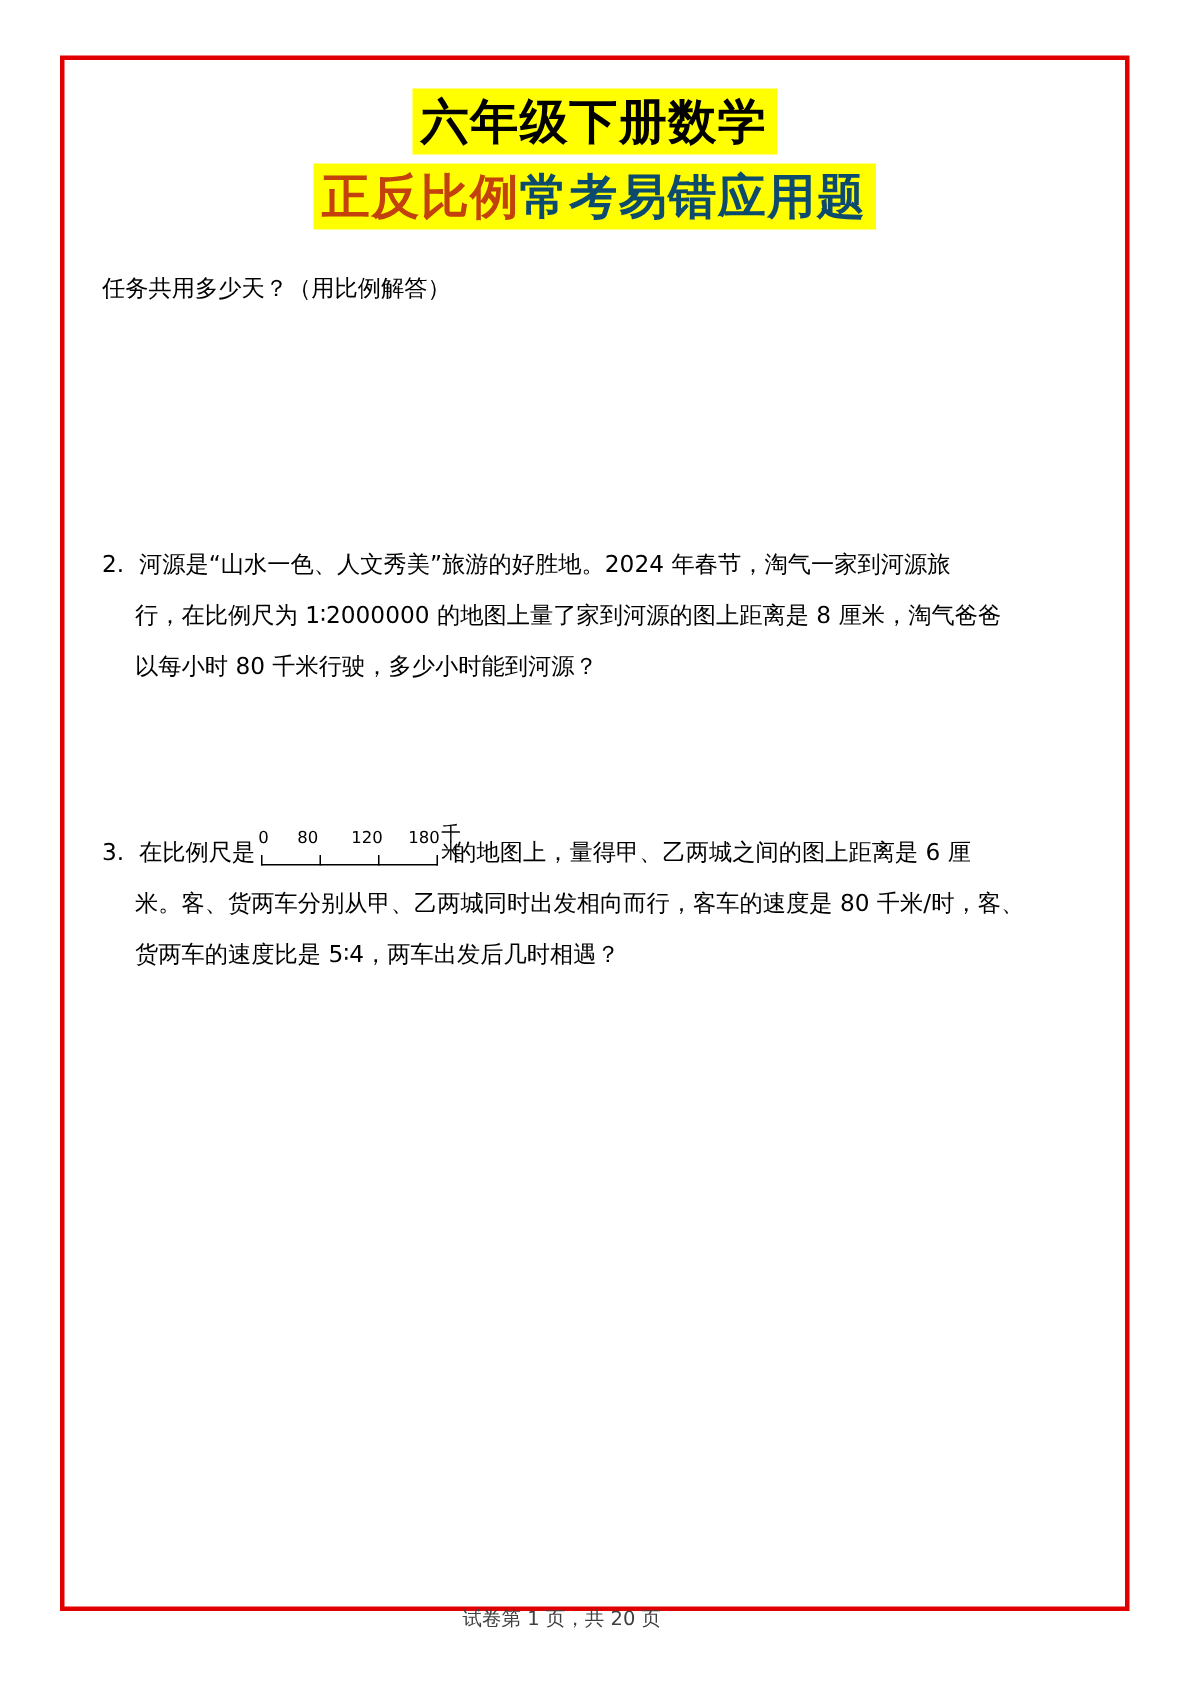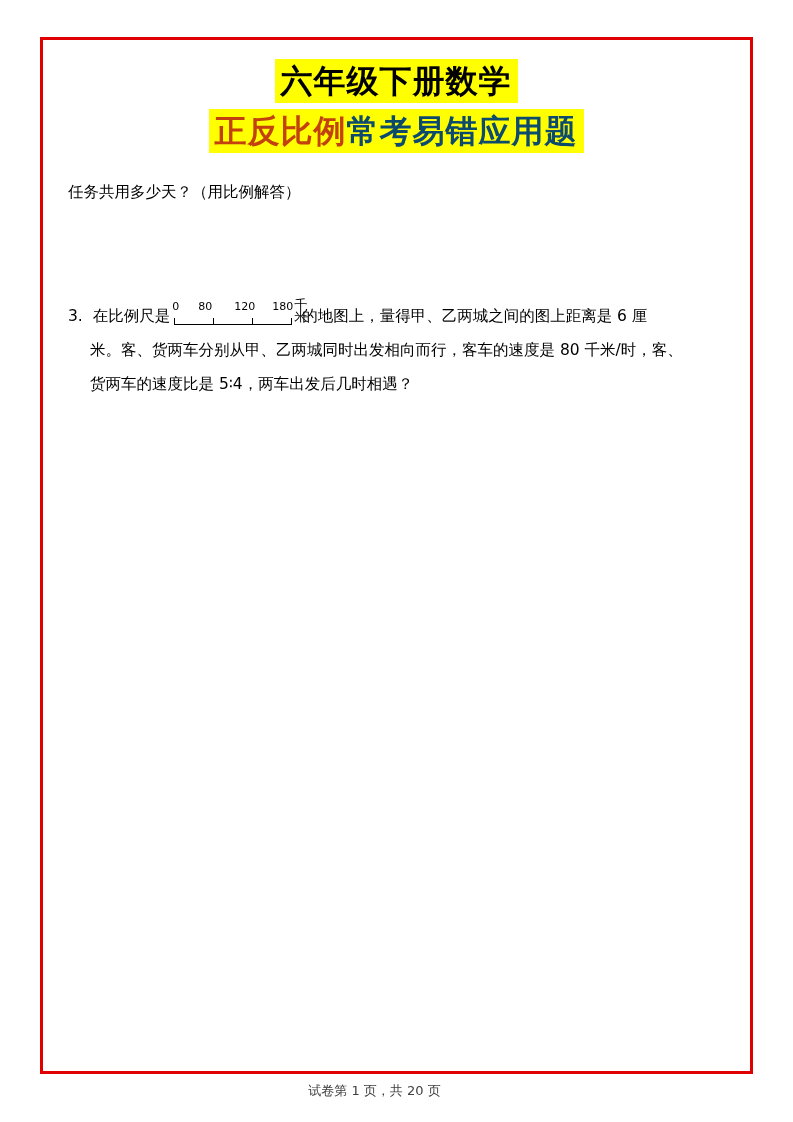--- a/index.html
+++ b/index.html
@@ -143,21 +143,21 @@
   .scalebar .l0 { left: 0px; }
   .scalebar .l60 { left: 26px; }
   .scalebar .l120 { left: 62px; }
   .scalebar .l180 { left: 100px; }
   .scalebar .lunit { left: 122px; top: -4px; font-size: 13px; }
 
   .footer {
     position: absolute;
     left: 0;
     right: 0;
-    bottom: 22px;
+    bottom: 34px;
     text-align: center;
     font-family: "DejaVu Sans", "Liberation Sans", sans-serif;
     font-size: 13px;
     color: #404040;
   }
 </style>
 </head>
 <body>
 
 <div class="page">
@@ -172,20 +172,25 @@
       </div>
       <div class="title-line2-wrap">
         <span class="title-line2"><span class="title-red">正反比例</span><span class="title-black">常考易错应用题</span></span>
       </div>
     </div>
 
     <div class="question q1">
       <span class="qbody">任务共用多少天？（用比例解答）</span>
     </div>
 
+    <div class="question q2">
+      <span class="qbody"><span>2.</span>&nbsp;&nbsp;<span>河源是“山水一色、人文秀美”旅游的好胜地。2024 年春节，淘气一家到河源旅</span></span>
+      <span class="qbody indent-line">行，在比例尺为 1∶2000000 的地图上量了家到河源的图上距离是 8 厘米，淘气爸爸</span>
+      <span class="qbody indent-line">以每小时 80 千米行驶，多少小时能到河源？</span>
+    </div>
 
     <div class="question q3">
       <span class="qbody"><span>3.</span>&nbsp;&nbsp;<span>在比例尺是</span><span class="scalebar">
           <span class="lbl l0">0</span>
           <span class="lbl l60">80</span>
           <span class="lbl l120">120</span>
           <span class="lbl l180">180</span>
           <span class="lbl lunit">千米</span>
           <span class="axis"></span>
           <span class="tick t1"></span>

